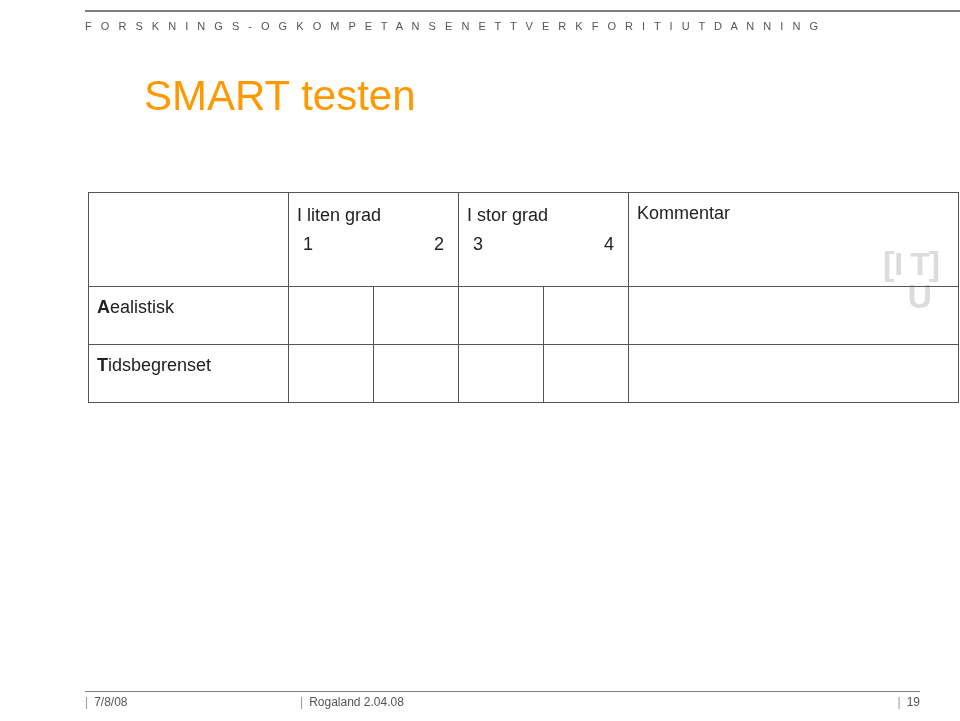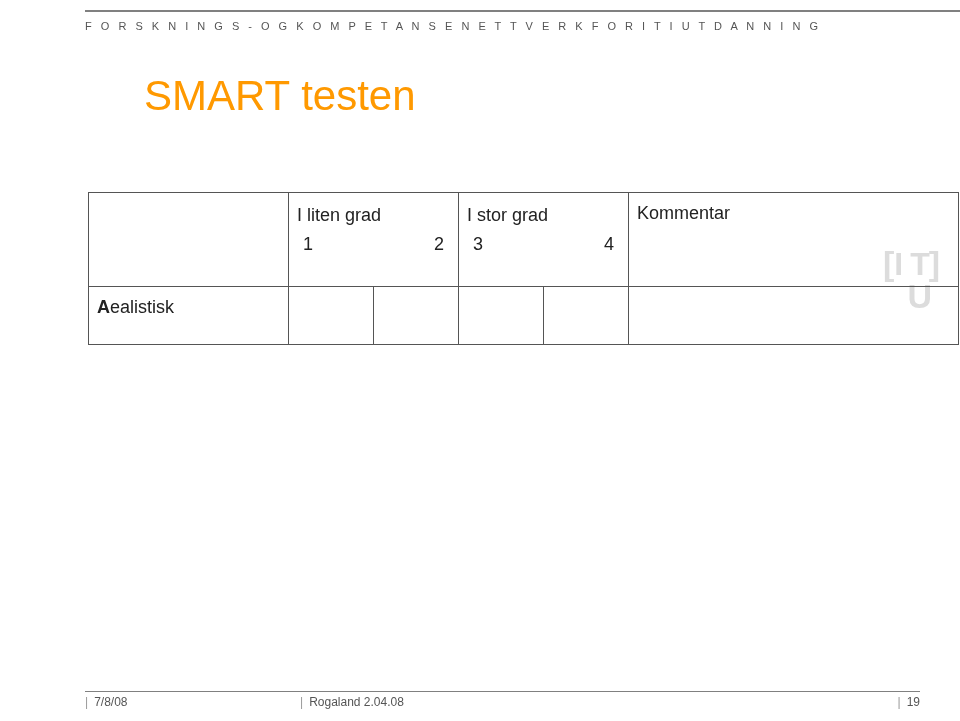--- a/index.html
+++ b/index.html
@@ -163,20 +163,28 @@
     </thead>
     <tbody>
       <tr>
         <td><span class="first-letter">A</span><span class="rest">ealistisk</span></td>
         <td></td>
           <td></td>
           <td></td>
           <td></td>
           <td></td>
       </tr>
+      <tr>
+        <td><span class="first-letter">T</span><span class="rest">idsbegrenset</span></td>
+        <td></td>
+          <td></td>
+          <td></td>
+          <td></td>
+          <td></td>
+      </tr>
     </tbody>
   </table>
 </div>
 
 <div class="footer-bar">
   <div class="footer-left">
     <span class="sep">|</span>
     <span>7/8/08</span>
   </div>
   <div class="footer-mid">

